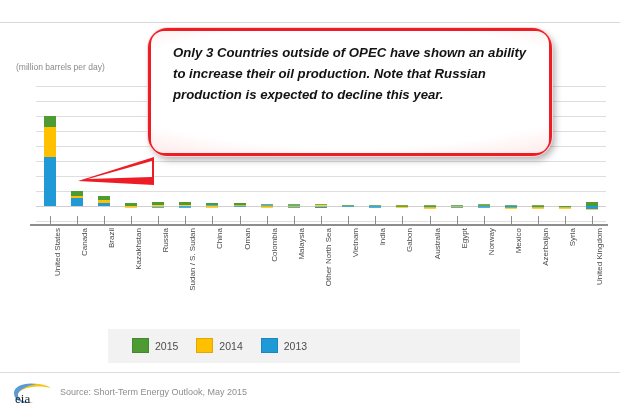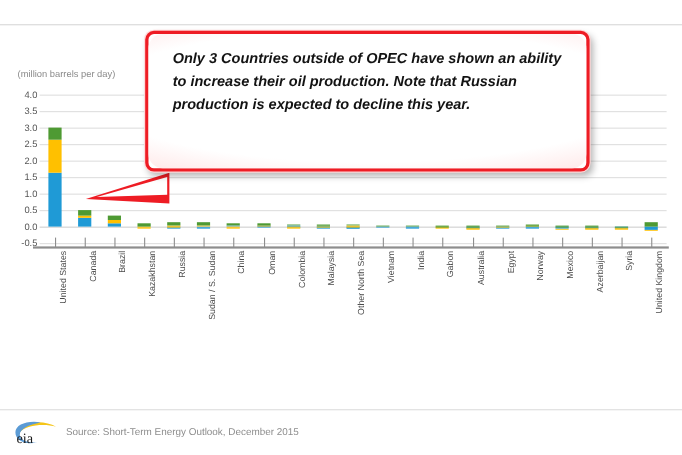--- a/index.html
+++ b/index.html
@@ -57,22 +57,22 @@
     position:absolute;top:0;
     font-size:8px;color:#4a4a4a;
     white-space:nowrap;
     transform-origin:left top;
     transform:rotate(-90deg) translateX(-100%);
     text-align:right;
   }
 
   
   .callout{
-    position:absolute;left:132px;top:28px;width:398px;height:122px;
-    border-radius:8px;
+    position:absolute;left:148px;top:28px;width:398px;height:122px;
+    border-radius:20px;
     background:#ffffff;
     border:3px solid #ee1c24;
     box-shadow:0 0 0 1px #ffd6d6, 3px 4px 7px rgba(0,0,0,0.30);
     z-index:6;
   }
   .callout-inner{
     position:absolute;inset:0;border-radius:13px;
     background:
       radial-gradient(120% 95% at 50% 46%, #ffffff 0%, #ffffff 52%, #ffe3e3 76%, #ffb3b3 92%, #ff8e8e 100%);
   }
@@ -118,32 +118,20 @@
       <div class="gridline" style="top: 30px;"></div>
       <div class="gridline" style="top: 45px;"></div>
       <div class="gridline" style="top: 60px;"></div>
       <div class="gridline" style="top: 75px;"></div>
       <div class="gridline" style="top: 90px;"></div>
       <div class="gridline" style="top: 105px;"></div>
       <div class="zeroline" style="top: 120px;"></div>
       <div class="gridline" style="top: 135px;"></div>
     </div>
 
-  <div class="yaxis" id="yaxis">
-      <div class="ytick" style="top: 0px;">4.0</div>
-      <div class="ytick" style="top: 15px;">3.5</div>
-      <div class="ytick" style="top: 30px;">3.0</div>
-      <div class="ytick" style="top: 45px;">2.5</div>
-      <div class="ytick" style="top: 60px;">2.0</div>
-      <div class="ytick" style="top: 75px;">1.5</div>
-      <div class="ytick" style="top: 90px;">1.0</div>
-      <div class="ytick" style="top: 105px;">0.5</div>
-      <div class="ytick" style="top: 120px;">0.0</div>
-      <div class="ytick" style="top: 135px;">-0.5</div>
-    </div>
 
   <div class="bars" id="bars">
       <div class="barcol" style="left: 7.57143px; width: 12px;">
         <div class="seg" style="top: 71.4px; height: 48.6px; background: rgb(31, 154, 214); opacity: 1;"></div>
         <div class="seg" style="top: 40.5px; height: 30.9px; background: rgb(255, 192, 0); opacity: 1;"></div>
         <div class="seg" style="top: 30px; height: 10.5px; background: rgb(78, 154, 51); opacity: 1;"></div>
       </div>
       <div class="barcol" style="left: 34.7143px; width: 12px;">
         <div class="seg" style="top: 112.2px; height: 7.8px; background: rgb(31, 154, 214); opacity: 1;"></div>
         <div class="seg" style="top: 109.5px; height: 2.7px; background: rgb(255, 192, 0); opacity: 1;"></div>
@@ -293,22 +281,38 @@
   <svg class="callout-tail" viewBox="0 0 80 32">
     <polygon points="0,26 76,2 76,30" fill="#ee1c24"></polygon>
     <polygon points="10,24 74,6 74,22" fill="#ffffff"></polygon>
   </svg>
 
   <div class="callout">
     <div class="callout-inner"></div>
     <div class="callout-text">Only 3 Countries outside of OPEC have shown an ability to increase their oil production.  Note that Russian production is expected to decline this year.</div>
   </div>
 
+  <div class="legend">
+    <div class="legend-items" id="legend-items">
+        <div class="lg">
+          <span class="lg-sw" style="background: rgb(78, 154, 51);"></span>
+          <span class="lg-tx">2015</span>
+        </div>
+        <div class="lg">
+          <span class="lg-sw" style="background: rgb(255, 192, 0);"></span>
+          <span class="lg-tx">2014</span>
+        </div>
+        <div class="lg">
+          <span class="lg-sw" style="background: rgb(31, 154, 214);"></span>
+          <span class="lg-tx">2013</span>
+        </div>
+      </div>
+  </div>
 
   <div class="foot-rule"></div>
   <svg class="eia" viewBox="0 0 84 52">
     <path d="M6 24 C16 6, 56 2, 78 16 C58 10, 24 12, 12 26 Z" fill="#f5c518"></path>
     <path d="M4 26 C4 12, 26 4, 50 8 C28 12, 12 20, 12 30 C12 40, 26 46, 44 44 C24 50, 4 42, 4 26 Z" fill="#5b9bd5"></path>
     <text x="6" y="46" font-family="Liberation Serif, serif" font-size="26" fill="#1a1a1a">eia</text>
   </svg>
-  <div class="source">Source: Short-Term Energy Outlook, December 2015</div>
+  <div class="source">Source: Short-Term Energy Outlook, May 2015</div>
 
 </div>
 
 </body></html>

